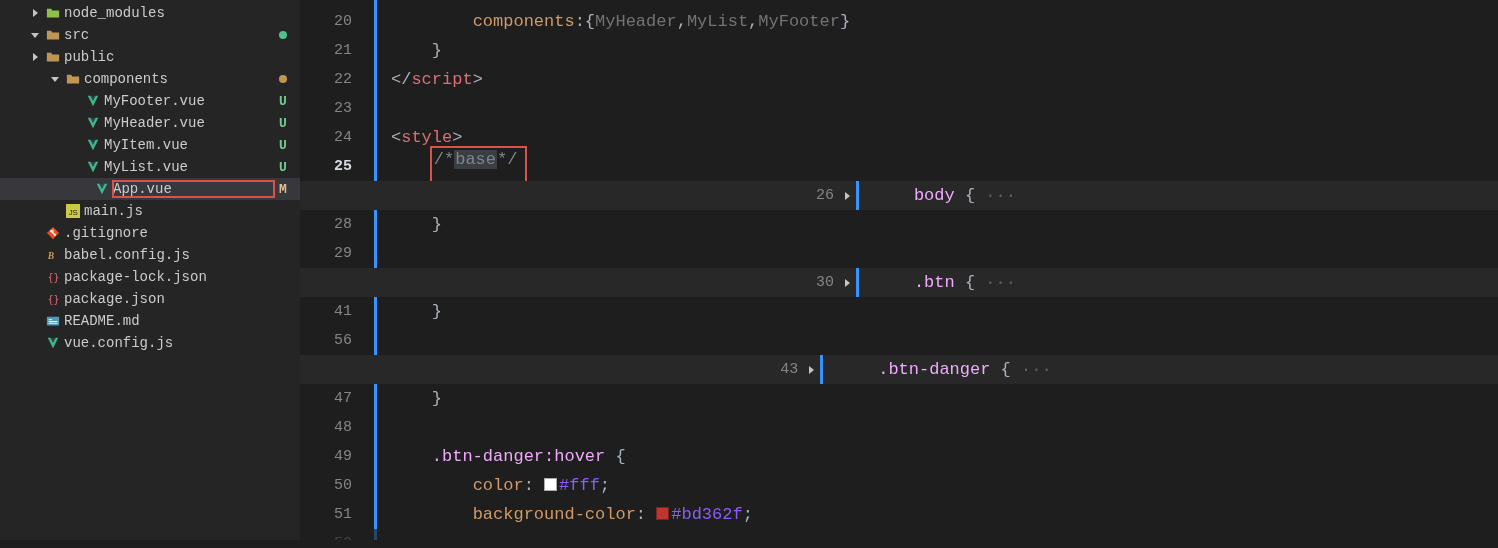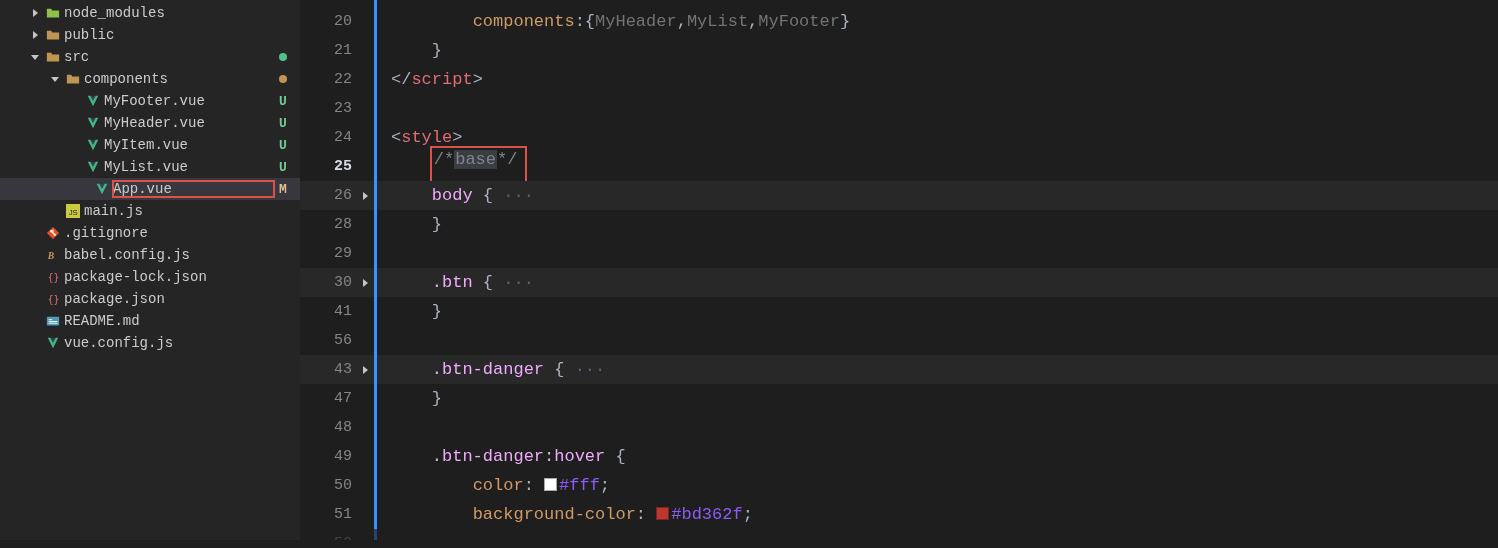--- a/index.html
+++ b/index.html
@@ -84,21 +84,21 @@
     display: block;
     overflow: hidden;
     position: relative;
   }
   .line {
     display: flex;
     align-items: center;
     height: 29px;
     position: relative;
   }
-  .line.dim { background: #282828; }
+  .line.dim { background: #282828; justify-content: center; }
   .gutter {
     width: 58px;
     text-align: right;
     color: #858585;
     padding-right: 6px;
     font-size: 15px;
   }
   .line.current .gutter { color: #d7dae0; font-weight: 600; }
   .fold {
     width: 14px;
@@ -167,45 +167,45 @@
             <path fill="#8dc149" d="M1 3h5l1 2h8v8H1z"></path>
           </svg>
         </span>
         <span class="flabel">node_modules</span>
         <span class="status"></span>
       </div>
       <div class="tree-row">
         <span class="indent" style="width: 28px;"></span>
         <span class="twisty">
           <svg viewBox="0 0 10 10">
-            <path fill="#c5c5c5" d="M3 1l5 4-5 4z"></path>
+            <path fill="#c5c5c5" d="M1 3l4 5 4-5z"></path>
           </svg>
         </span>
         <span class="ficon">
           <svg viewBox="0 0 16 16">
             <path fill="#c09553" d="M1 3h5l1 2h8v8H1z"></path>
           </svg>
         </span>
-        <span class="flabel">public</span>
-        <span class="status"></span>
+        <span class="flabel">src</span>
+        <span class="status"><span class="dot teal"></span></span>
       </div>
       <div class="tree-row">
         <span class="indent" style="width: 28px;"></span>
         <span class="twisty">
           <svg viewBox="0 0 10 10">
-            <path fill="#c5c5c5" d="M1 3l4 5 4-5z"></path>
+            <path fill="#c5c5c5" d="M3 1l5 4-5 4z"></path>
           </svg>
         </span>
         <span class="ficon">
           <svg viewBox="0 0 16 16">
             <path fill="#c09553" d="M1 3h5l1 2h8v8H1z"></path>
           </svg>
         </span>
-        <span class="flabel">src</span>
-        <span class="status"><span class="dot teal"></span></span>
+        <span class="flabel">public</span>
+        <span class="status"></span>
       </div>
       <div class="tree-row">
         <span class="indent" style="width: 48px;"></span>
         <span class="twisty">
           <svg viewBox="0 0 10 10">
             <path fill="#c5c5c5" d="M1 3l4 5 4-5z"></path>
           </svg>
         </span>
         <span class="ficon">
           <svg viewBox="0 0 16 16">

